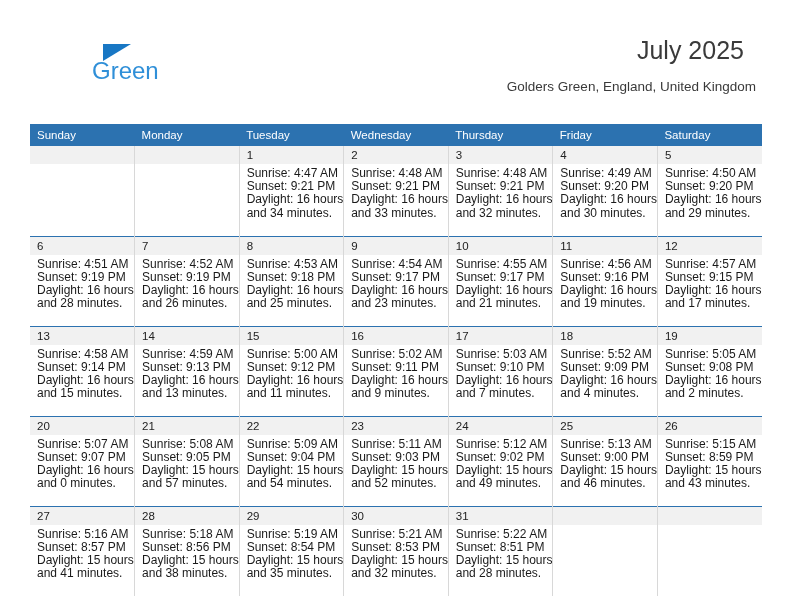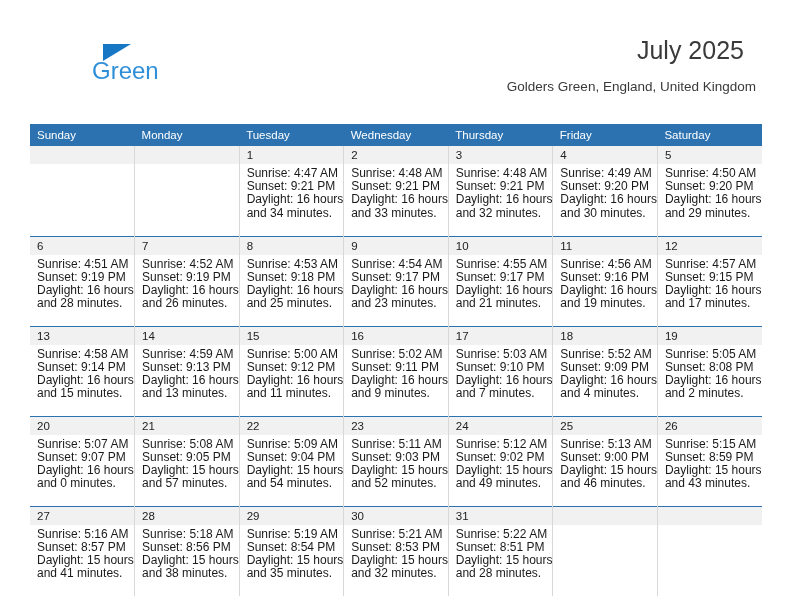--- a/index.html
+++ b/index.html
@@ -351,21 +351,21 @@
             <span class="info-line">Sunrise: 5:52 AM</span>
             <span class="info-line">Sunset: 9:09 PM</span>
             <span class="info-line">Daylight: 16 hours</span>
             <span class="info-line">and 4 minutes.</span>
           </span>
         </td>
         <td>
           <span class="daynum">19</span>
           <span class="info">
             <span class="info-line">Sunrise: 5:05 AM</span>
-            <span class="info-line">Sunset: 8:08 PM</span>
+            <span class="info-line">Sunset: 9:08 PM</span>
             <span class="info-line">Daylight: 16 hours</span>
             <span class="info-line">and 2 minutes.</span>
           </span>
         </td>
       </tr>
 
       <tr class="week">
         <td>
           <span class="daynum">20</span>
           <span class="info">

